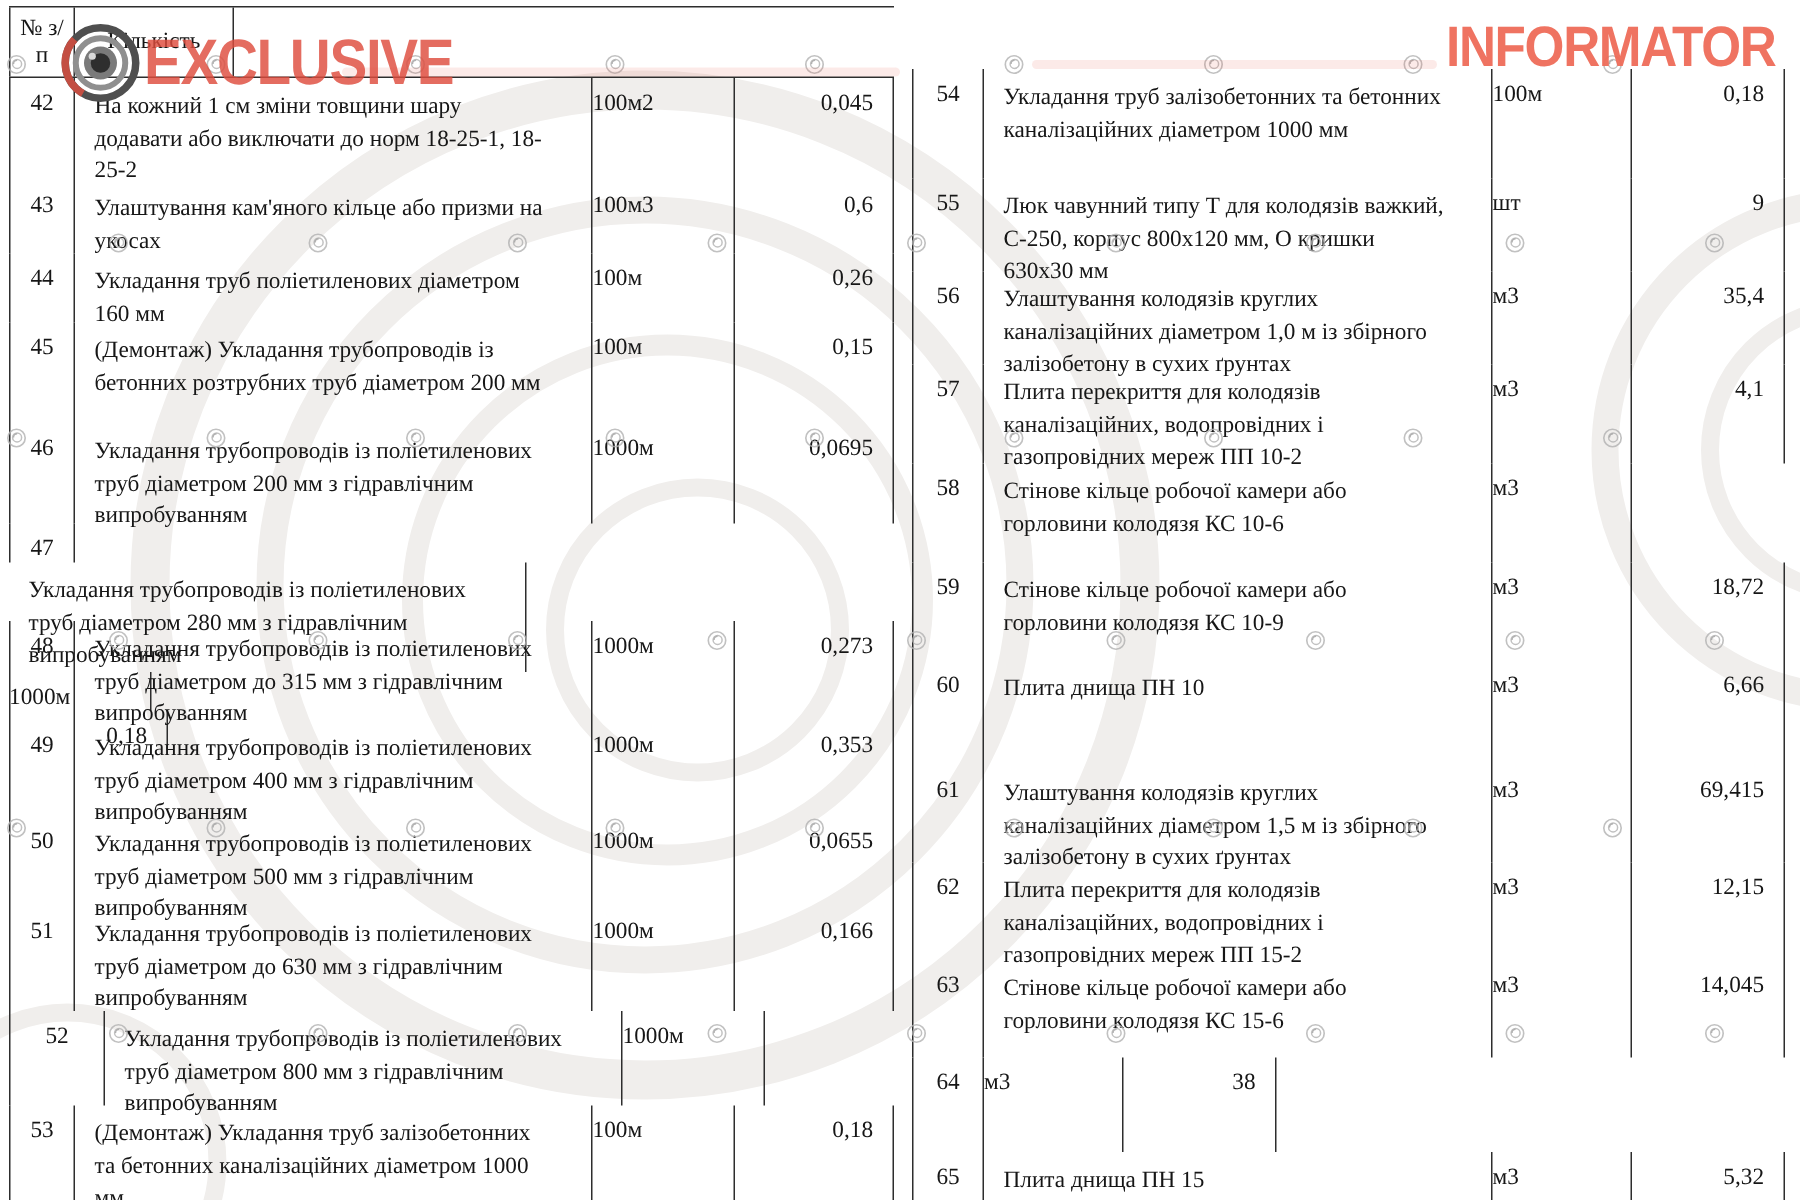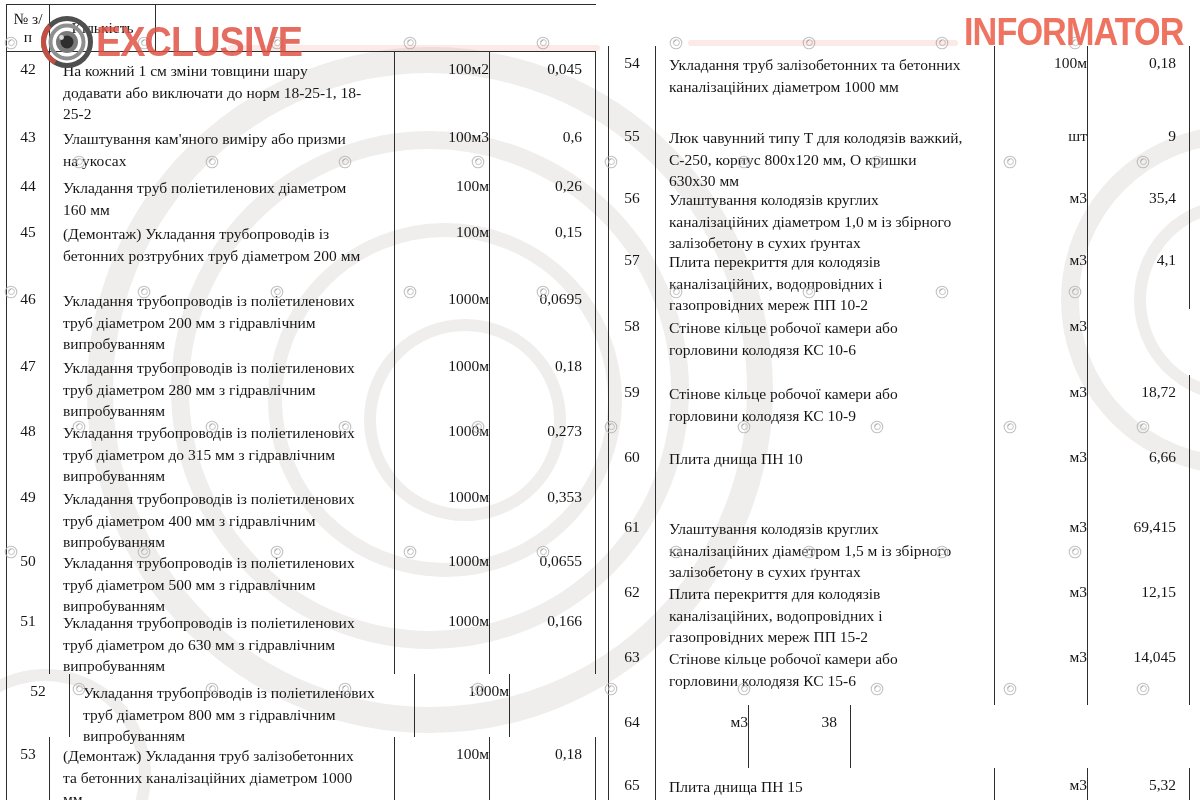--- a/index.html
+++ b/index.html
@@ -34,21 +34,21 @@
 
   .tbody{position:absolute;display:flex;flex-direction:column;z-index:1;}
   #left-body{left:6px;top:52px;width:590px;height:748px;}
   #right-body{left:608px;top:46px;width:582px;height:754px;}
   .row{display:flex;flex:0 0 auto;}
   .row.grow{flex:1 1 auto;}
   .cell{box-sizing:border-box;border-right:1.2px solid #2d2d2d;flex:0 0 auto;font-size:15.5px;}
   .cell.first{border-left:1.2px solid #2d2d2d;}
   .cell-num{text-align:center;padding-top:8px;}
   .cell-name{padding:8px 30px 0 13px;line-height:21.5px;}
-  .cell-unit{text-align:right;padding-top:8px;font-family:Liberation Serif, serif;}
+  .cell-unit{text-align:left;padding-top:8px;font-family:Liberation Serif, serif;}
   .cell-qty{text-align:right;padding:8px 13px 0 0;}
 </style>
 </head>
 <body>
 
 <div class="page">
 
   <svg class="bg-svg" width="1200" height="800">
     <g fill="none" stroke="#f0eeec">
       <circle cx="430" cy="390" r="330" stroke-width="26"></circle>
@@ -358,21 +358,21 @@
 
   <div class="tbody" id="left-body">
       <div class="row" style="height: 68px;">
         <div class="cell cell-num first" style="width: 44px;">42</div>
         <div class="cell cell-name" style="width: 345px;">На кожний 1 см зміни товщини шару додавати або виключати до норм 18-25-1, 18-25-2</div>
         <div class="cell cell-unit" style="width: 95px;">100м2</div>
         <div class="cell cell-qty" style="width: 106px;">0,045</div>
       </div>
       <div class="row" style="height: 49px;">
         <div class="cell cell-num first" style="width: 44px;">43</div>
-        <div class="cell cell-name" style="width: 345px;">Улаштування кам'яного виміру або призми на укосах</div>
+        <div class="cell cell-name" style="width: 345px;">Улаштування кам'яного кільце або призми на укосах</div>
         <div class="cell cell-unit" style="width: 95px;">100м3</div>
         <div class="cell cell-qty" style="width: 106px;">0,6</div>
       </div>
       <div class="row" style="height: 46px;">
         <div class="cell cell-num first" style="width: 44px;">44</div>
         <div class="cell cell-name" style="width: 345px;">Укладання труб поліетиленових діаметром 160 мм</div>
         <div class="cell cell-unit" style="width: 95px;">100м</div>
         <div class="cell cell-qty" style="width: 106px;">0,26</div>
       </div>
       <div class="row" style="height: 67px;">
@@ -380,21 +380,21 @@
         <div class="cell cell-name" style="width: 345px;">(Демонтаж) Укладання трубопроводів із бетонних розтрубних труб діаметром 200 мм</div>
         <div class="cell cell-unit" style="width: 95px;">100м</div>
         <div class="cell cell-qty" style="width: 106px;">0,15</div>
       </div>
       <div class="row" style="height: 67px;">
         <div class="cell cell-num first" style="width: 44px;">46</div>
         <div class="cell cell-name" style="width: 345px;">Укладання трубопроводів із поліетиленових труб діаметром 200 мм з гідравлічним випробуванням</div>
         <div class="cell cell-unit" style="width: 95px;">1000м</div>
         <div class="cell cell-qty" style="width: 106px;">0,0695</div>
       </div>
-      <div class="row" style="height: 65px;">
+      <div class="row" style="height: 65px; flex-direction: column;">
         <div class="cell cell-num first" style="width: 44px;">47</div>
         <div class="cell cell-name" style="width: 345px;">Укладання трубопроводів із поліетиленових труб діаметром 280 мм з гідравлічним випробуванням</div>
         <div class="cell cell-unit" style="width: 95px;">1000м</div>
         <div class="cell cell-qty" style="width: 106px;">0,18</div>
       </div>
       <div class="row" style="height: 66px;">
         <div class="cell cell-num first" style="width: 44px;">48</div>
         <div class="cell cell-name" style="width: 345px;">Укладання трубопроводів із поліетиленових труб діаметром до 315 мм з гідравлічним випробуванням</div>
         <div class="cell cell-unit" style="width: 95px;">1000м</div>
         <div class="cell cell-qty" style="width: 106px;">0,273</div>

